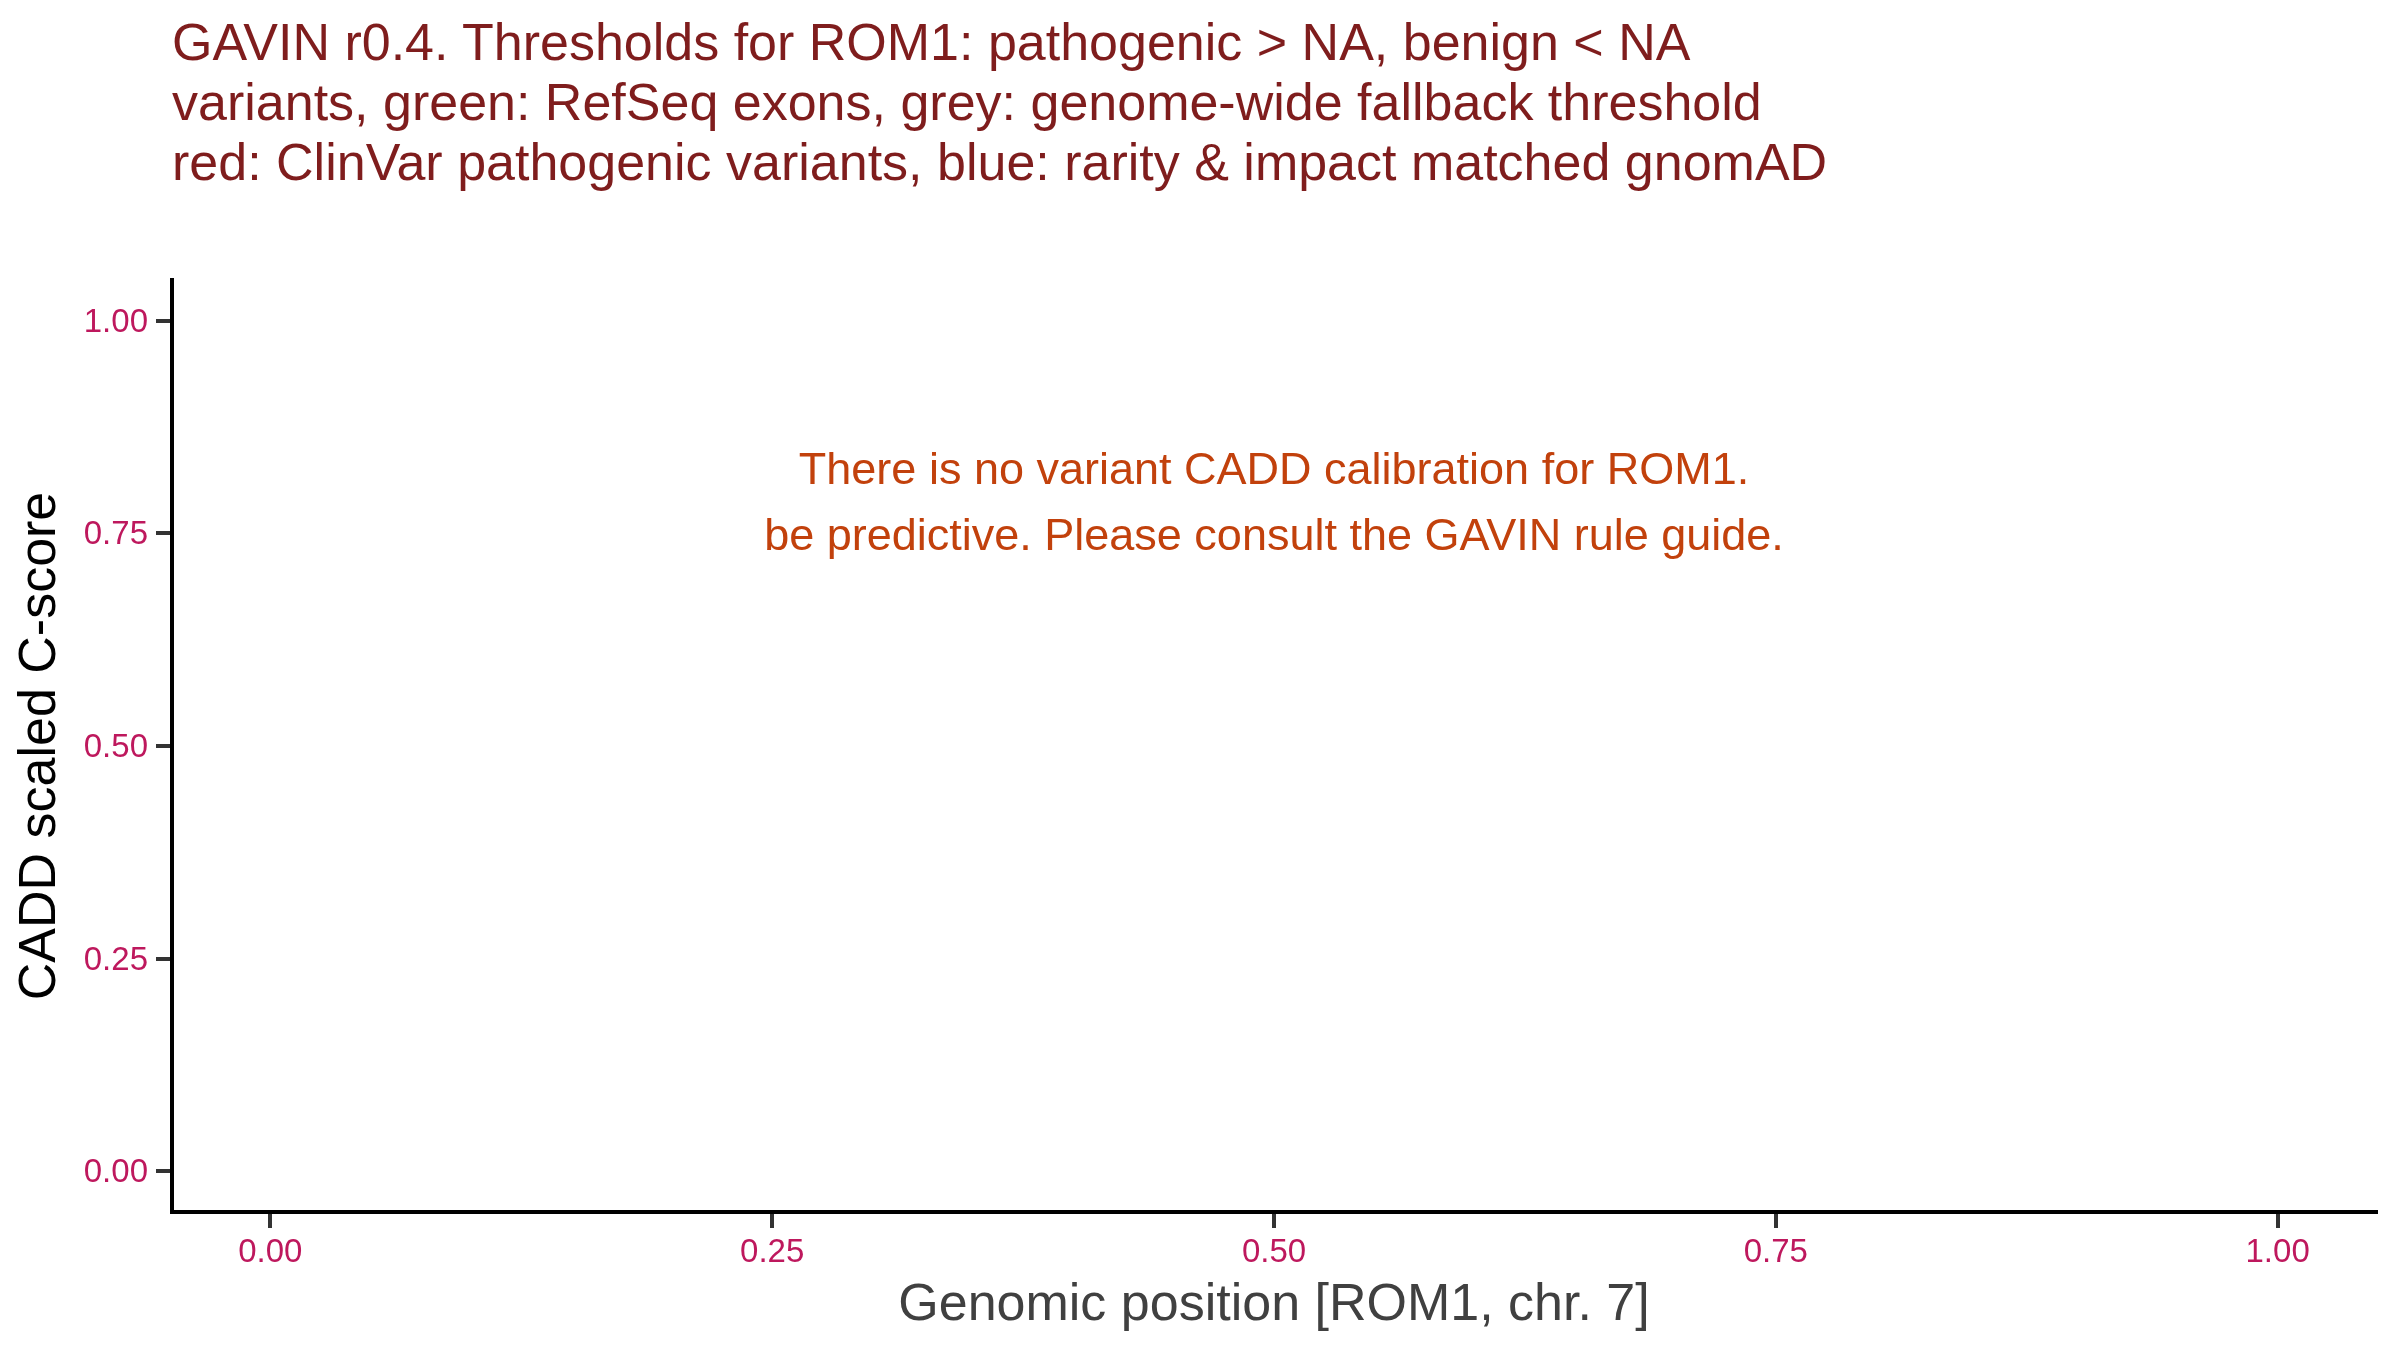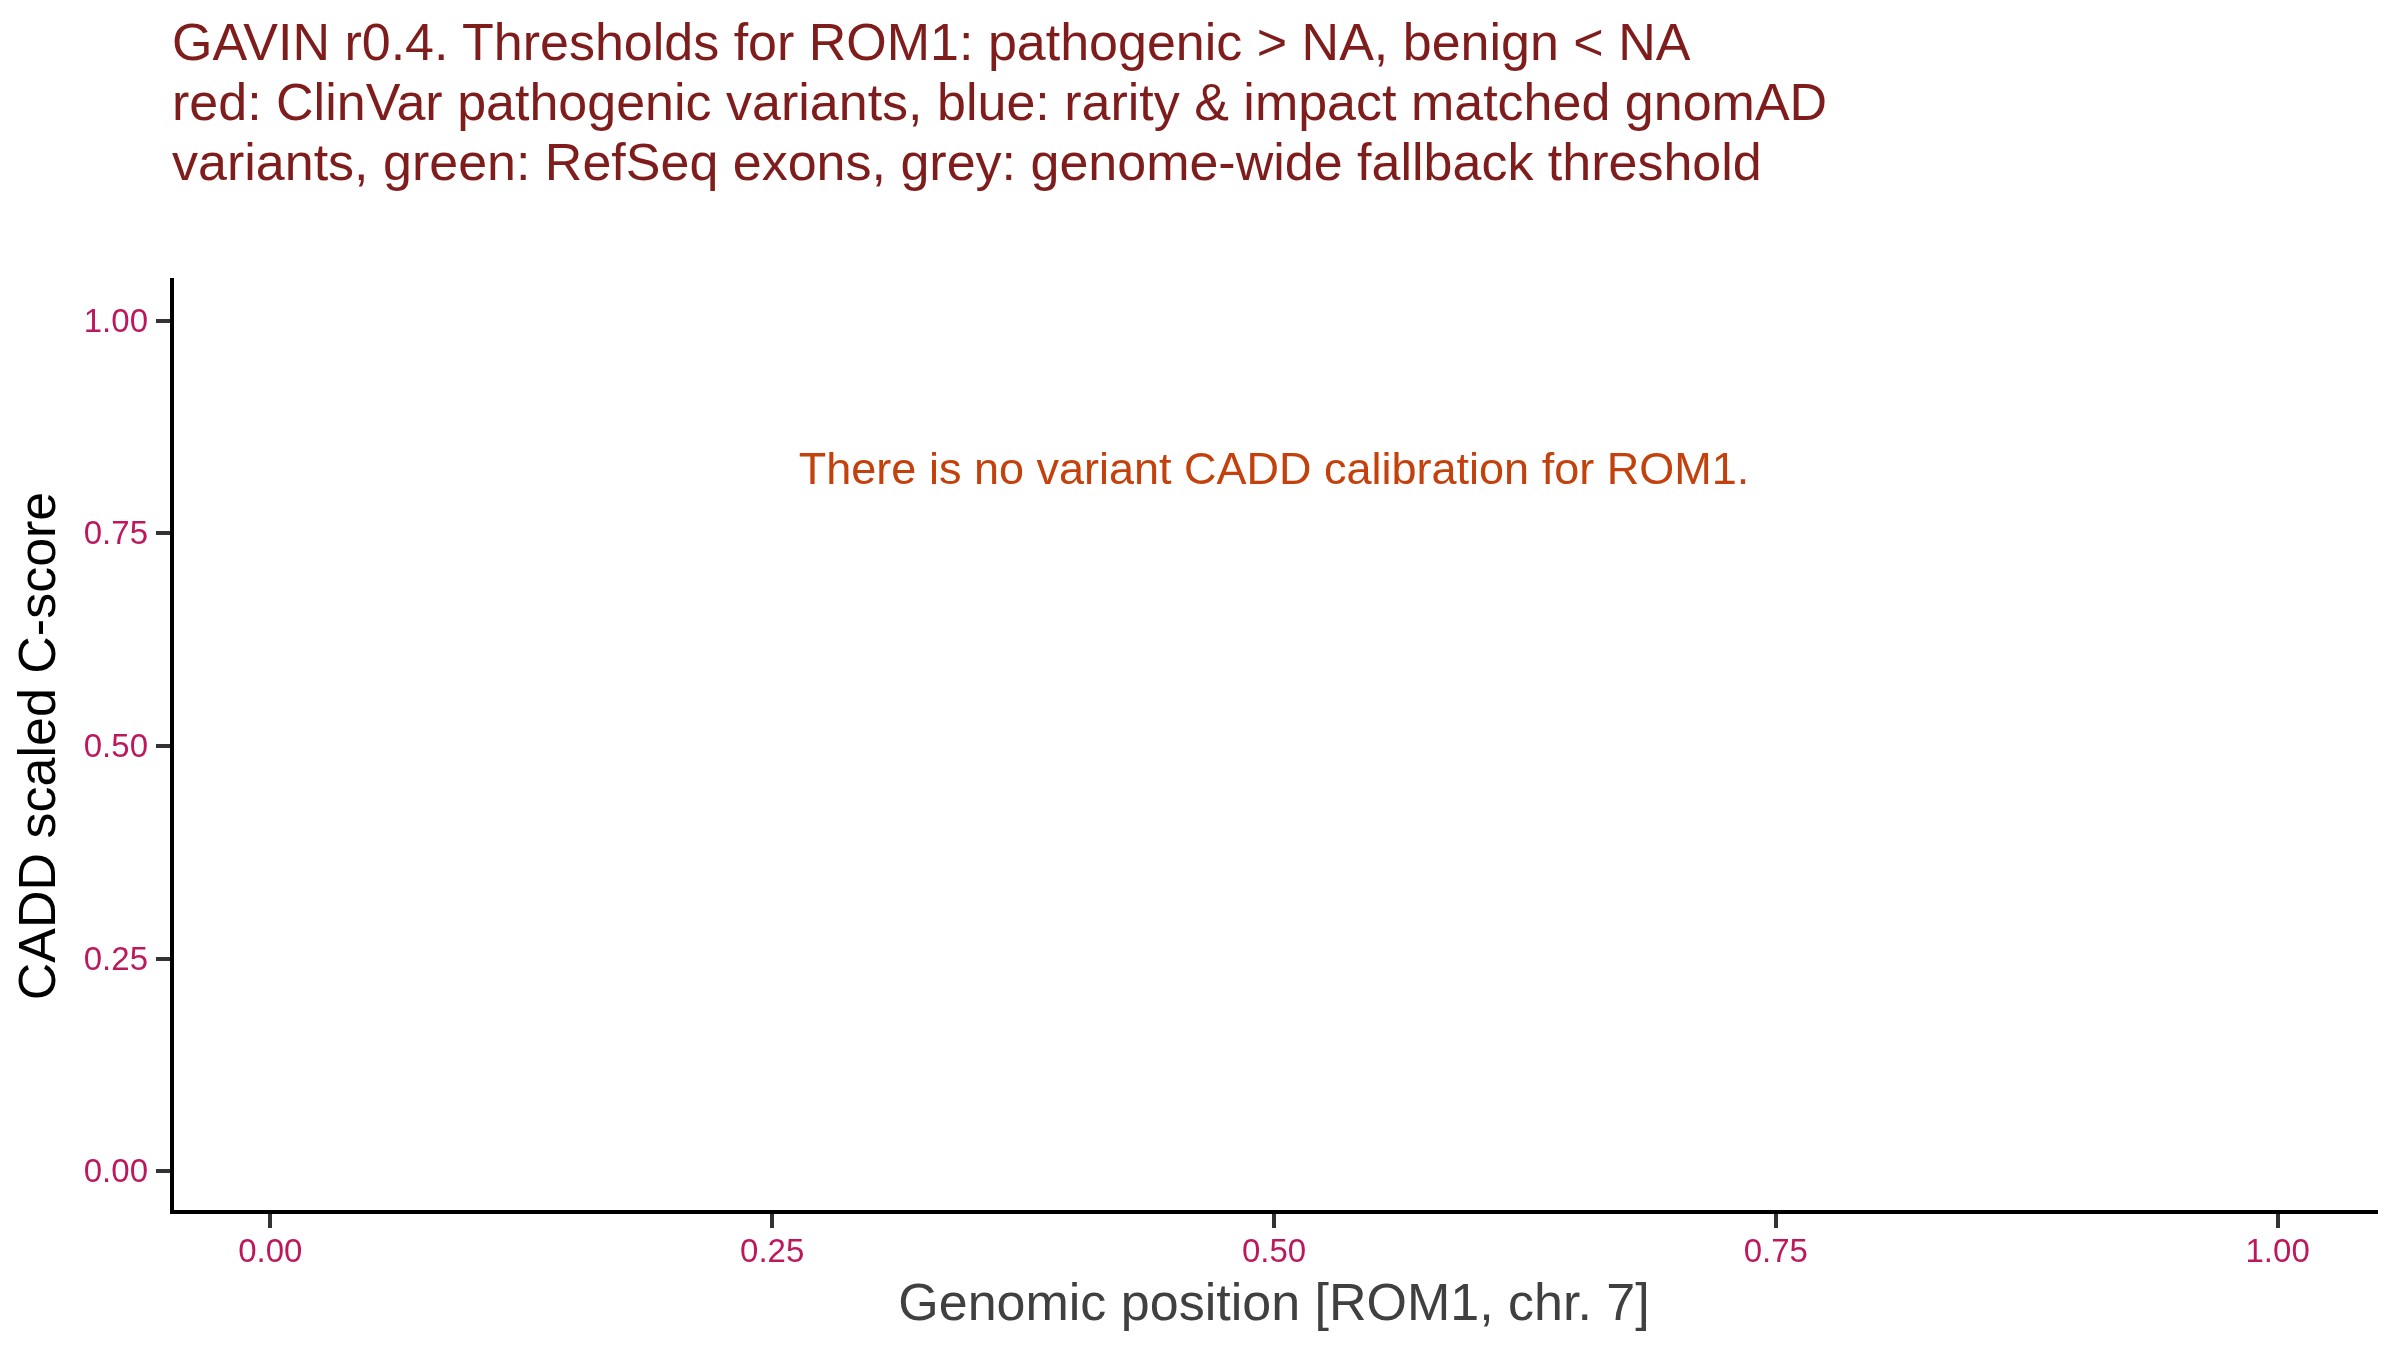--- a/index.html
+++ b/index.html
@@ -78,28 +78,29 @@
   .x-tick-label { transform: translateX(-50%); }
   .y-tick-label { text-align: right; width: 148px; left: 0; transform: translateY(-50%); }
 </style>
 </head>
 <body>
 
 <div id="figure">
 
   <div class="plot-title">
     <div>GAVIN r0.4. Thresholds for ROM1: pathogenic &gt; NA, benign &lt; NA</div>
+    <div>variants, green: RefSeq exons, grey: genome-wide fallback threshold</div>
     <div>red: ClinVar pathogenic variants, blue: rarity &amp; impact matched gnomAD</div>
-    <div>variants, green: RefSeq exons, grey: genome-wide fallback threshold</div>
   </div>
 
   <div class="panel"></div>
 
   <div class="annotation">
     <div>There is no variant CADD calibration for ROM1.</div>
+    <div>be predictive. Please consult the GAVIN rule guide.</div>
   </div>
 
   <div class="y-axis-title">CADD scaled C-score</div>
 
   <div class="x-axis-title">Genomic position [ROM1, chr. 7]</div>
 
   <div id="ticks-layer">
       <div class="tick-mark" style="left: 268.364px; top: 1214px; width: 4px; height: 14px;"></div>
       <div class="tick-label x-tick-label" style="left: 270.364px; top: 1230px;">0.00</div>
       <div class="tick-mark" style="left: 770.182px; top: 1214px; width: 4px; height: 14px;"></div>

